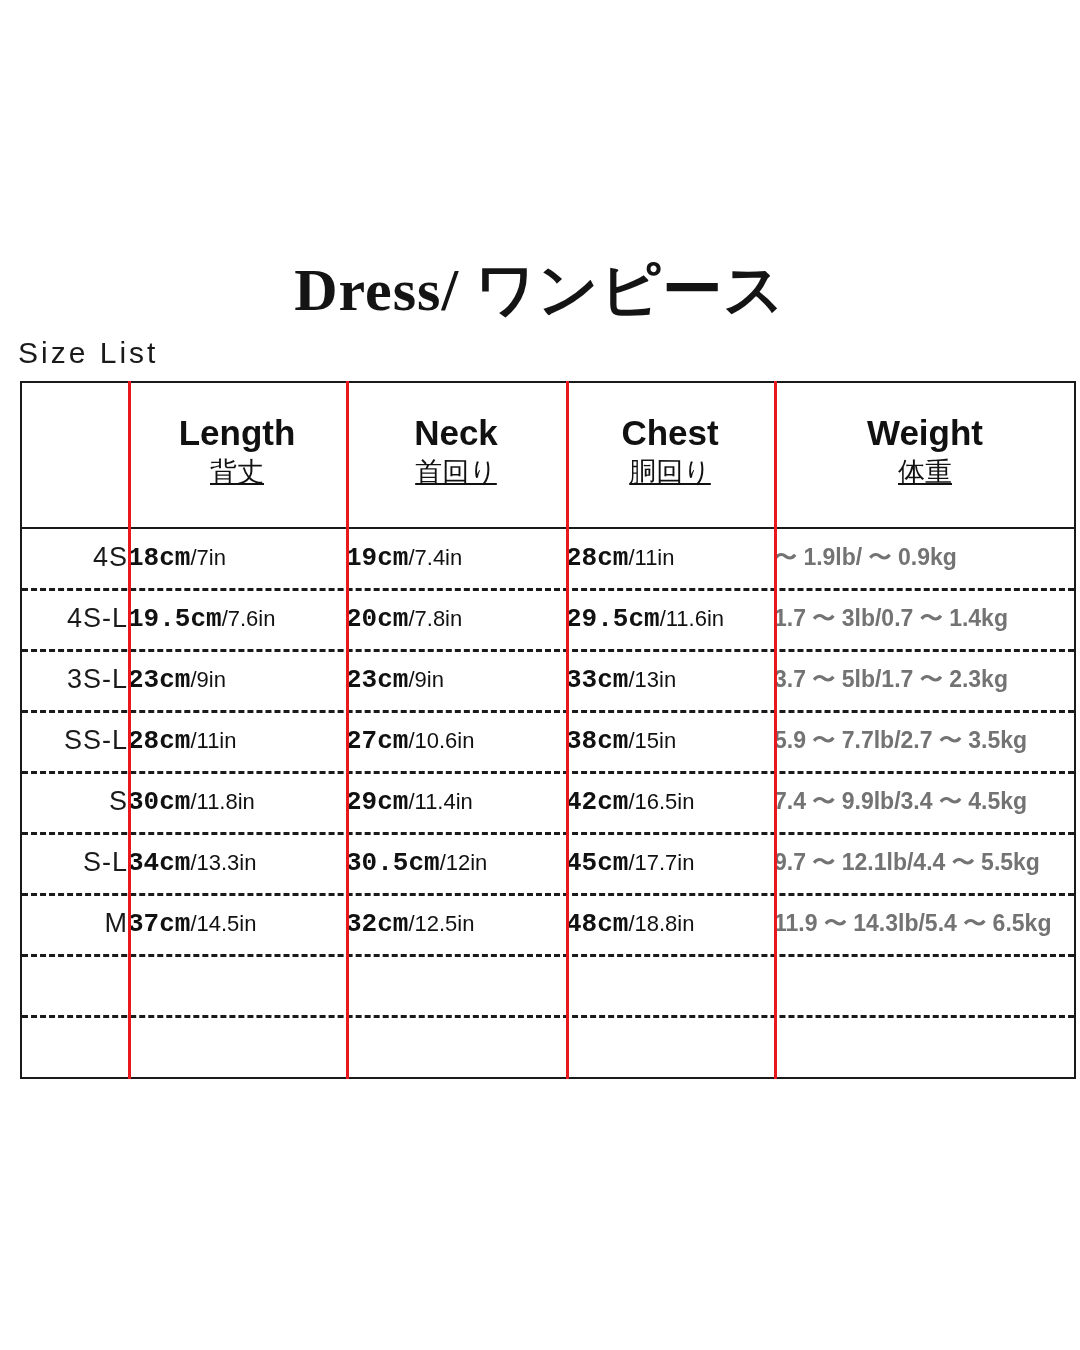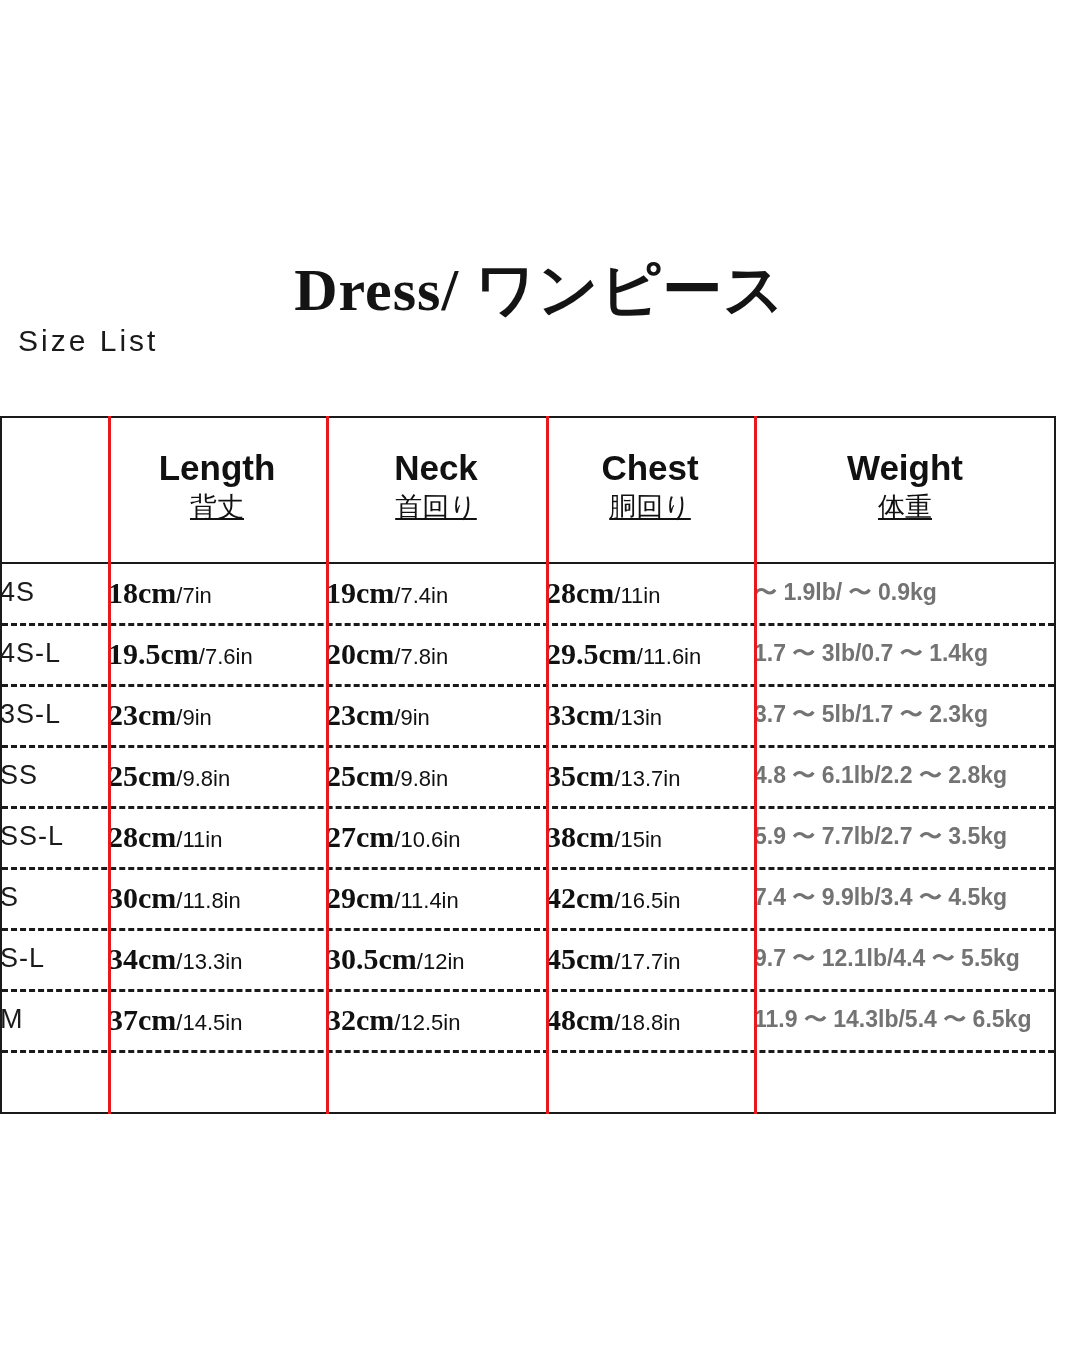--- a/index.html
+++ b/index.html
@@ -30,32 +30,31 @@
     font-family: "Liberation Serif", serif;
     font-weight: bold;
     font-size: 60px;
     letter-spacing: 1px;
     color: #141414;
     white-space: nowrap;
   }
   .subtitle {
     position: absolute;
     left: 18px;
-    top: 324px;
+    top: 336px;
     font-family: "Liberation Sans", sans-serif;
     font-size: 30px;
     letter-spacing: 3px;
     color: #1a1a1a;
   }
   .table-wrap {
     position: absolute;
-    left: 0;
+    left: 20px;
     top: 381px;
     width: 1056px;
-    margin-top: 35px;
   }
   table.size-table {
     border-collapse: collapse;
     width: 1056px;
     table-layout: fixed;
   }
   table.size-table td, table.size-table th {
     padding: 0;
     margin: 0;
   }
@@ -92,35 +91,35 @@
     font-size: 27px;
     line-height: 1.5;
     color: #111;
     text-decoration: underline;
   }
   .body-row td {
     height: 61px;
     vertical-align: middle;
   }
   .sz {
-    text-align: left;
+    text-align: right;
     font-family: "Liberation Sans", sans-serif;
     font-size: 27px;
     letter-spacing: 1px;
     color: #1a1a1a;
   }
   .val {
     padding-left: 14px;
     white-space: nowrap;
     color: #111;
   }
   .val .big {
-    font-family: Liberation Serif, serif;
-    font-weight: bold;
-    font-size: 30px;
+    font-family: Liberation Mono, monospace;
+    font-weight: bold;
+    font-size: 26px;
   }
   .val .small {
     font-family: "Liberation Sans", sans-serif;
     font-size: 22px;
   }
   .wt {
     padding-left: 12px;
     white-space: nowrap;
     font-family: "Liberation Sans", sans-serif;
     font-weight: bold;
@@ -203,27 +202,20 @@
 
 
       <tr class="body-row">
         <td class="sz">3S-L</td>
         <td class="val"><span class="big">23cm</span><span class="small">/9in</span></td>
         <td class="val"><span class="big">23cm</span><span class="small">/9in</span></td>
         <td class="val"><span class="big">33cm</span><span class="small">/13in</span></td>
         <td class="wt">3.7 〜 5lb/1.7 〜 2.3kg</td>
       </tr>
 
-      <tr class="body-row">
-        <td class="sz">SS</td>
-        <td class="val"><span class="big">25cm</span><span class="small">/9.8in</span></td>
-        <td class="val"><span class="big">25cm</span><span class="small">/9.8in</span></td>
-        <td class="val"><span class="big">35cm</span><span class="small">/13.7in</span></td>
-        <td class="wt">4.8 〜 6.1lb/2.2 〜 2.8kg</td>
-      </tr>
 
       <tr class="body-row">
         <td class="sz">SS-L</td>
         <td class="val"><span class="big">28cm</span><span class="small">/11in</span></td>
         <td class="val"><span class="big">27cm</span><span class="small">/10.6in</span></td>
         <td class="val"><span class="big">38cm</span><span class="small">/15in</span></td>
         <td class="wt">5.9 〜 7.7lb/2.7 〜 3.5kg</td>
       </tr>
 
       <tr class="body-row">

